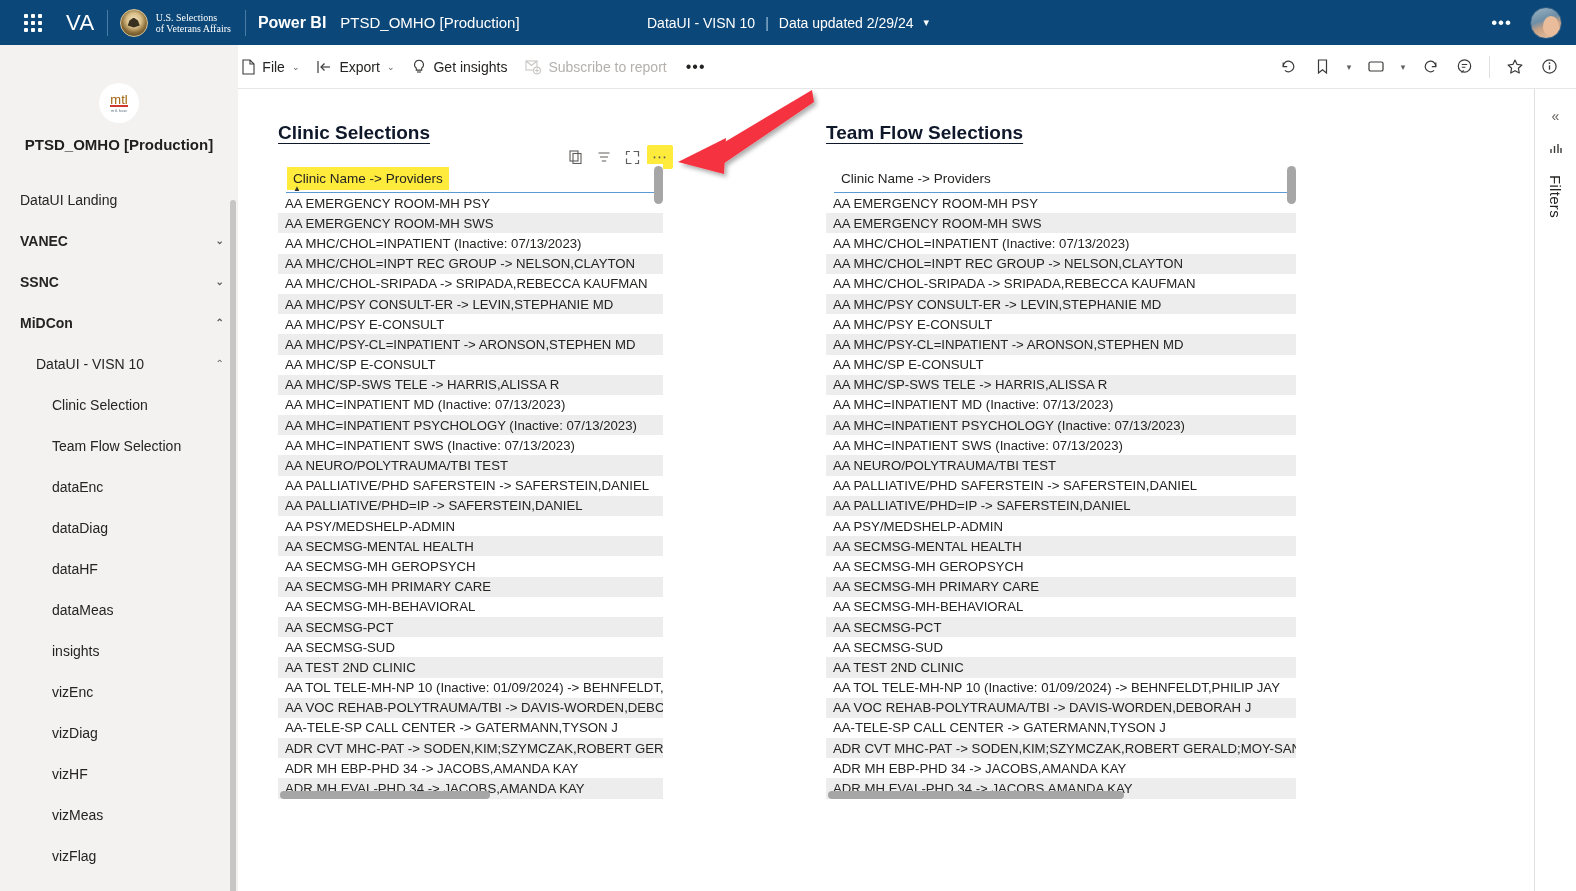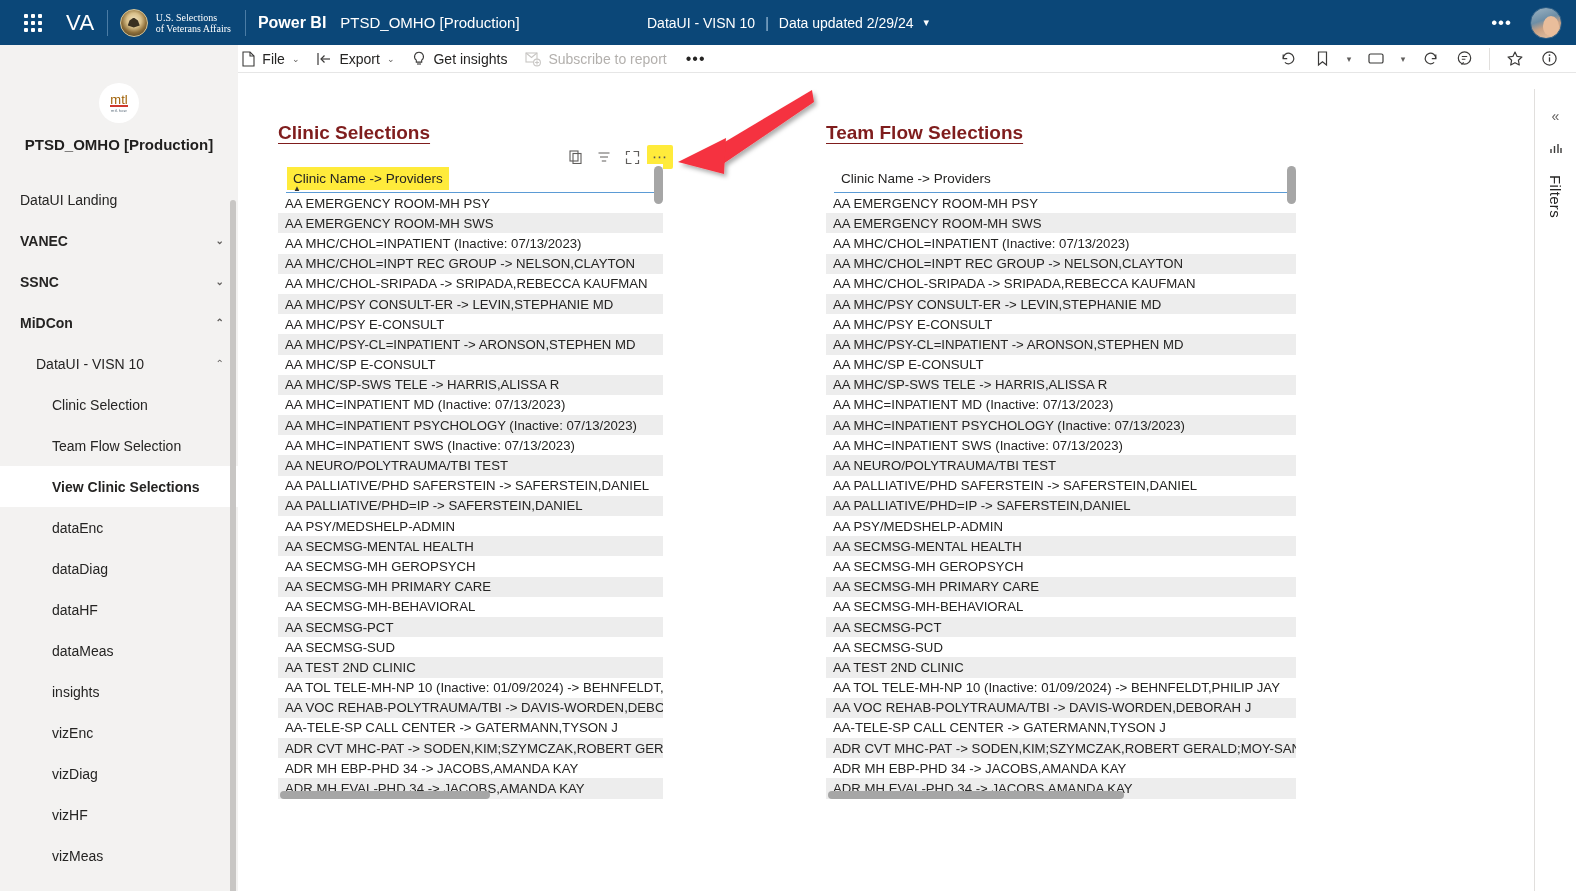--- a/index.html
+++ b/index.html
@@ -63,21 +63,21 @@
     background: linear-gradient(160deg,#9fb5c4 0%,#6d8ea6 40%,#c9a184 60%,#e8c6a8 100%);
     border: 1px solid #2c5d85; cursor: pointer; position: relative; overflow: hidden;
   }
   .avatar::after{
     content:""; position:absolute; left:40%; top:28%; width:16px; height:20px;
     border-radius:50% 50% 45% 45%; background:#e9bd9b;
   }
 
   
   .cmdbar {
-    position: absolute; left: 0; top: 45px; width: 1576px; height: 28px;
+    position: absolute; left: 0; top: 45px; width: 1576px; height: 44px;
     background: #ffffff; border-bottom: 1px solid #e6e6e6;
     display: flex; align-items: center;
   }
   .collapse-btn {
     margin-left: 202px; margin-right: 22px; color: #605e5c; font-size: 15px; cursor: pointer;
   }
   .cmd {
     display: flex; align-items: center; gap: 7px;
     padding: 6px 9px; font-size: 14px; color: #252423; cursor: pointer; white-space: nowrap;
   }
@@ -129,21 +129,21 @@
     background: #c8c6c4; border-radius: 3px;
   }
 
   
   .canvas {
     position: absolute; left: 238px; top: 89px; right: 42px; bottom: 0;
     background: #ffffff; overflow: hidden;
   }
 
   .panel-title {
-    position: absolute; font-size: 19px; font-weight: bold; color: #7f1d1d;
+    position: absolute; font-size: 19px; font-weight: bold; color: #0f172a;
     text-decoration: underline; text-underline-offset: 4px;
   }
 
   .visual-header {
     position: absolute; display: flex; align-items: center; gap: 2px;
   }
   .vh-btn {
     width: 26px; height: 24px; display: flex; align-items: center; justify-content: center;
     cursor: pointer; color: #605e5c; border-radius: 2px;
   }
@@ -350,23 +350,20 @@
       </div>
       <div class="nav-item lvl1">
         <span class="label">DataUI - VISN 10</span>
         <span class="chev">⌃</span>
       </div>
       <div class="nav-item lvl2">
         <span class="label">Clinic Selection</span>
       </div>
       <div class="nav-item lvl2">
         <span class="label">Team Flow Selection</span>
-      </div>
-      <div class="nav-item lvl2 bold selected">
-        <span class="label">View Clinic Selections</span>
       </div>
       <div class="nav-item lvl2">
         <span class="label">dataEnc</span>
       </div>
       <div class="nav-item lvl2">
         <span class="label">dataDiag</span>
       </div>
       <div class="nav-item lvl2">
         <span class="label">dataHF</span>
       </div>

